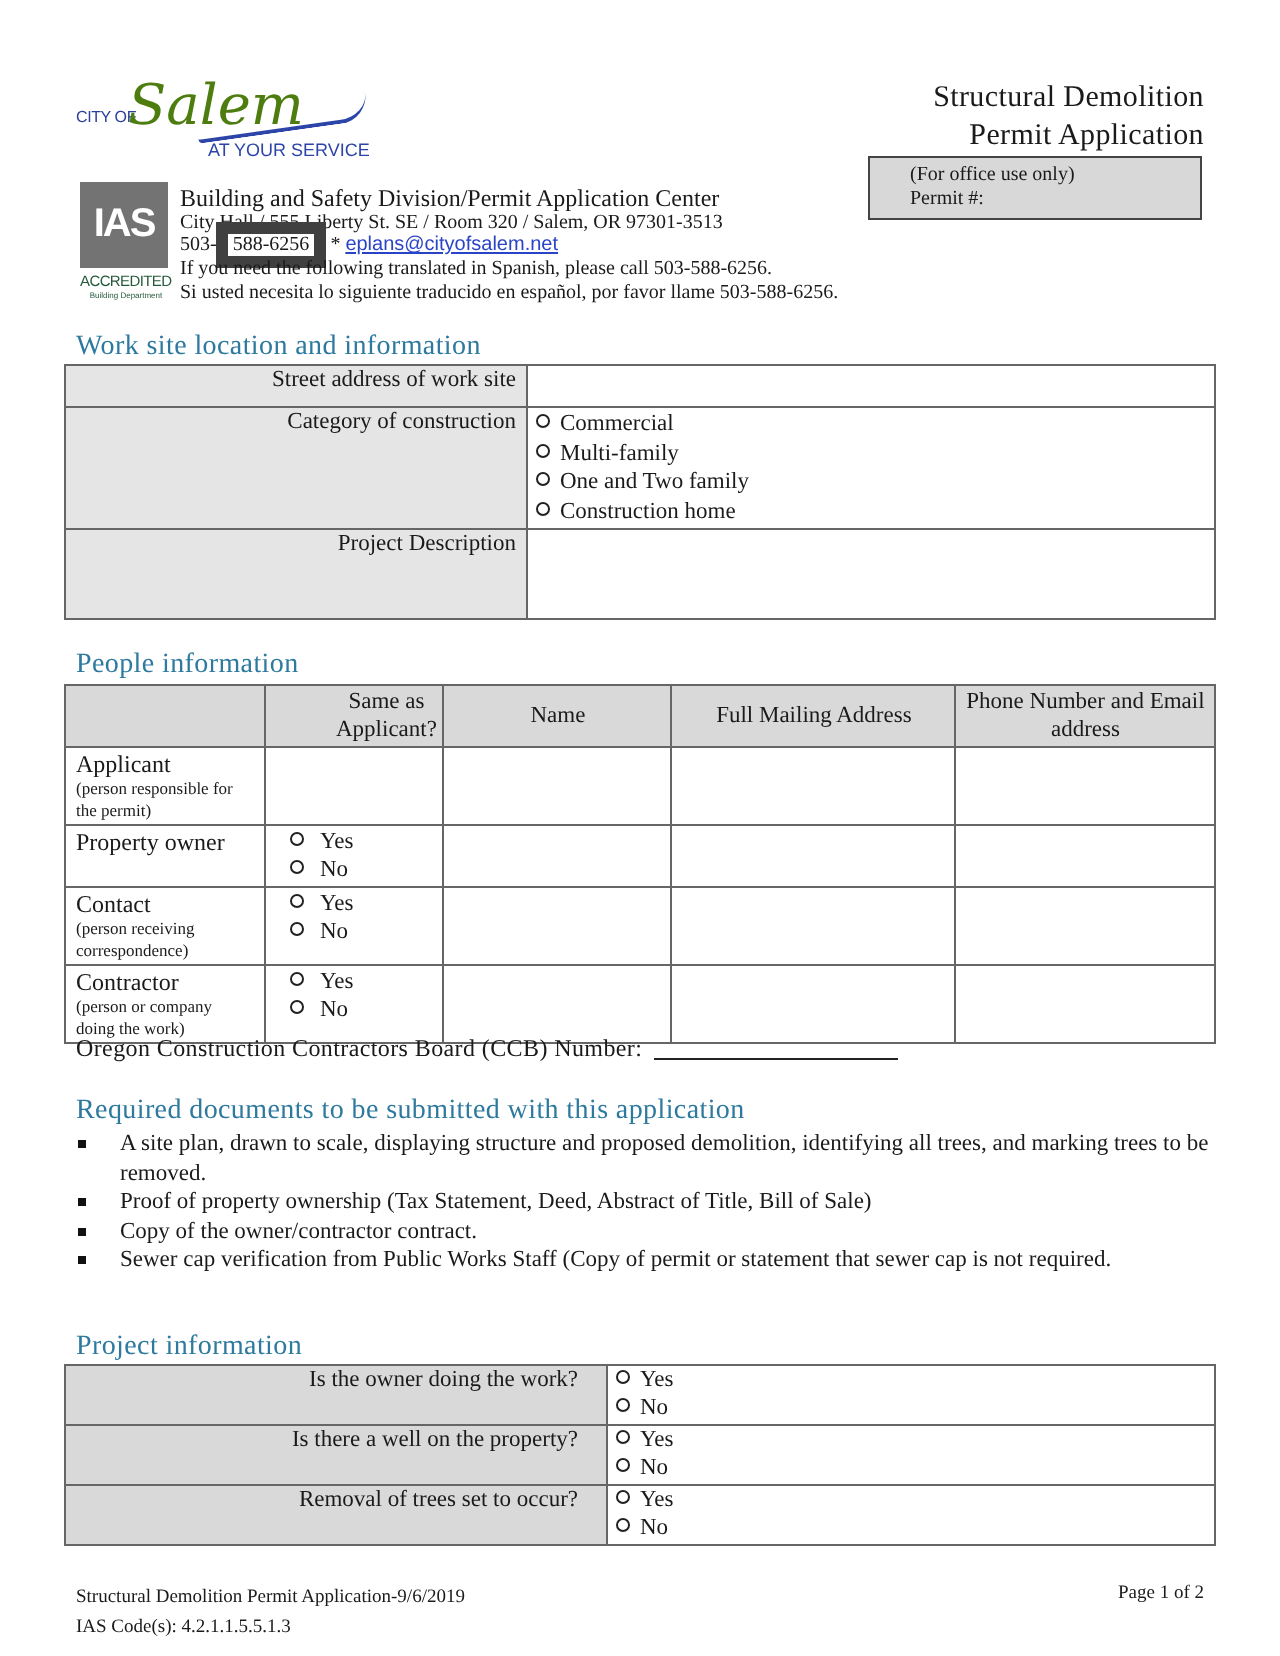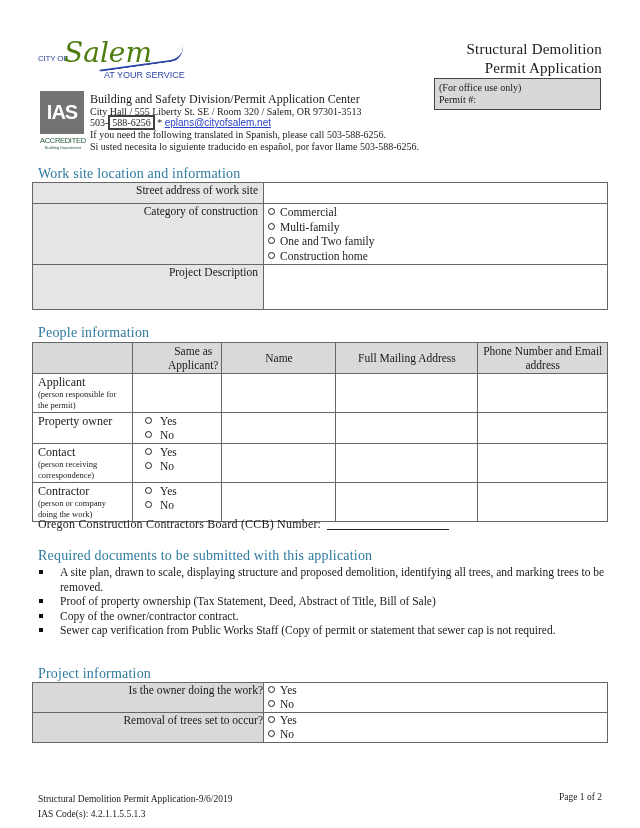--- a/index.html
+++ b/index.html
@@ -15,27 +15,27 @@
   .salem-logo .service { position:absolute; left:66px; top:32px; font-family:"Liberation Sans", sans-serif; font-size:9px; color:#2d45a8; }
 
   .ias-logo { left: 40px; top: 91px; width: 46px; height: 62px; }
   .ias-box { width: 44px; height: 43px; background: #737373; color:#fff; font-family:"Liberation Sans", sans-serif; font-weight:bold; font-size:20px; text-align:center; line-height:43px; letter-spacing:-1px; }
   .ias-acc { font-family:"Liberation Sans", sans-serif; font-size:7.5px; color:#24593a; letter-spacing:-0.3px; margin-top:2px; }
   .ias-dept { font-family:"Liberation Sans", sans-serif; font-size:4px; color:#24593a; text-align:center; }
 
   .division { left: 90px; top: 92px; font-size: 12px; }
   .addr1 { left: 90px; top: 106px; font-size: 10px; }
   .addr2 { left: 90px; top: 117px; font-size: 10px; }
-  .addr2 .phone-box { border: 2px solid #404040; padding: 0 2px; }
+  .addr2 .phone-box { border: 6px solid #404040; padding: 0 2px; }
   .addr2 .email { font-family:"Liberation Sans", sans-serif; color:#2a44c8; text-decoration: underline; }
   .spanish1 { left: 90px; top: 129px; font-size: 10px; }
   .spanish2 { left: 90px; top: 141px; font-size: 10px; }
 
   .title { right: 38px; top: 40px; font-size: 15px; text-align: right; line-height: 19px; letter-spacing: 0.2px; }
-  .office-box { left: 434px; top: 78px; width: 167px; height: 32px; background: #d8d8d8; border: 1px solid #444; padding: 3px 4px; font-size: 10px; line-height: 12px; }
+  .office-box { left: 434px; top: 78px; width: 167px; height: 32px; background: #d8d8d8; border: 1px solid #444; padding: 3px 20px; font-size: 10px; line-height: 12px; }
 
   
   .section-title { font-size: 14px; color: #2e7a9f; letter-spacing: 0.2px; }
   table { border-collapse: collapse; font-size: 11.5px; }
   td, th { border: 1px solid #666; vertical-align: top; font-weight: normal; }
 
   .work-table { left: 32px; top: 182px; width: 576px; }
   .work-table td.lbl { width: 231px; text-align: right; padding: 1px 5px; background:#e5e5e5; }
   .work-table td.val { padding: 1px 4px; }
   .radio { display:inline-block; width:7px; height:7px; border:1.2px solid #222; border-radius:50%; margin-right:5px; vertical-align: 1px; }
@@ -52,21 +52,21 @@
   .ccb { left: 38px; top: 517px; font-size: 12px; letter-spacing: 0.2px; }
   .ccb-line { display:inline-block; width: 122px; border-bottom: 1px solid #222; margin-left: 6px; vertical-align: -2px; }
 
   .req-title { left: 38px; top: 548px; }
   .req-list { left: 38px; top: 565px; width: 570px; font-size: 11.5px; line-height: 14.5px; list-style: none; }
   .req-list li { position: relative; padding-left: 22px; }
   .req-list li .bullet { position:absolute; left: 1px; top: 5px; width: 4px; height: 4px; background:#111; }
 
   .proj-title { left: 38px; top: 666px; }
   .proj-table { left: 32px; top: 682px; width: 576px; }
-  .proj-table td.lbl { width: 231px; text-align: right; padding: 1px 0; background:#d9d9d9; }
+  .proj-table td.lbl { width: 271px; text-align: right; padding: 1px 14px; background:#d9d9d9; }
   .proj-table td.val { padding: 0 4px; }
   .proj-table .opt { line-height: 14.3px; }
 
   .footer-left { left: 38px; top: 792px; font-size: 9.5px; line-height: 15px; }
   .footer-right { right: 38px; top: 792px; font-size: 9.5px; }
 </style>
 </head>
 <body>
 
 <div class="abs salem-logo">
@@ -198,20 +198,27 @@
 <div class="abs section-title proj-title">Project information</div>
 <table class="abs proj-table">
   <tbody>
       <tr style="height:30px;">
     <td class="lbl">Is the owner doing the work?</td>
     <td class="val">
       <div class="opt"><span class="radio"></span><span>Yes</span></div>
       <div class="opt"><span class="radio"></span><span>No</span></div>
     </td>
   </tr>
+  <tr style="height:29px;">
+    <td class="lbl">Is there a well on the property?</td>
+    <td class="val">
+      <div class="opt"><span class="radio"></span><span>Yes</span></div>
+      <div class="opt"><span class="radio"></span><span>No</span></div>
+    </td>
+  </tr>
   <tr style="height:30px;margin-left:12px;">
     <td class="lbl">Removal of trees set to occur?</td>
     <td class="val">
       <div class="opt"><span class="radio"></span><span>Yes</span></div>
       <div class="opt"><span class="radio"></span><span>No</span></div>
     </td>
   </tr>
 </tbody>
   </table>
 

